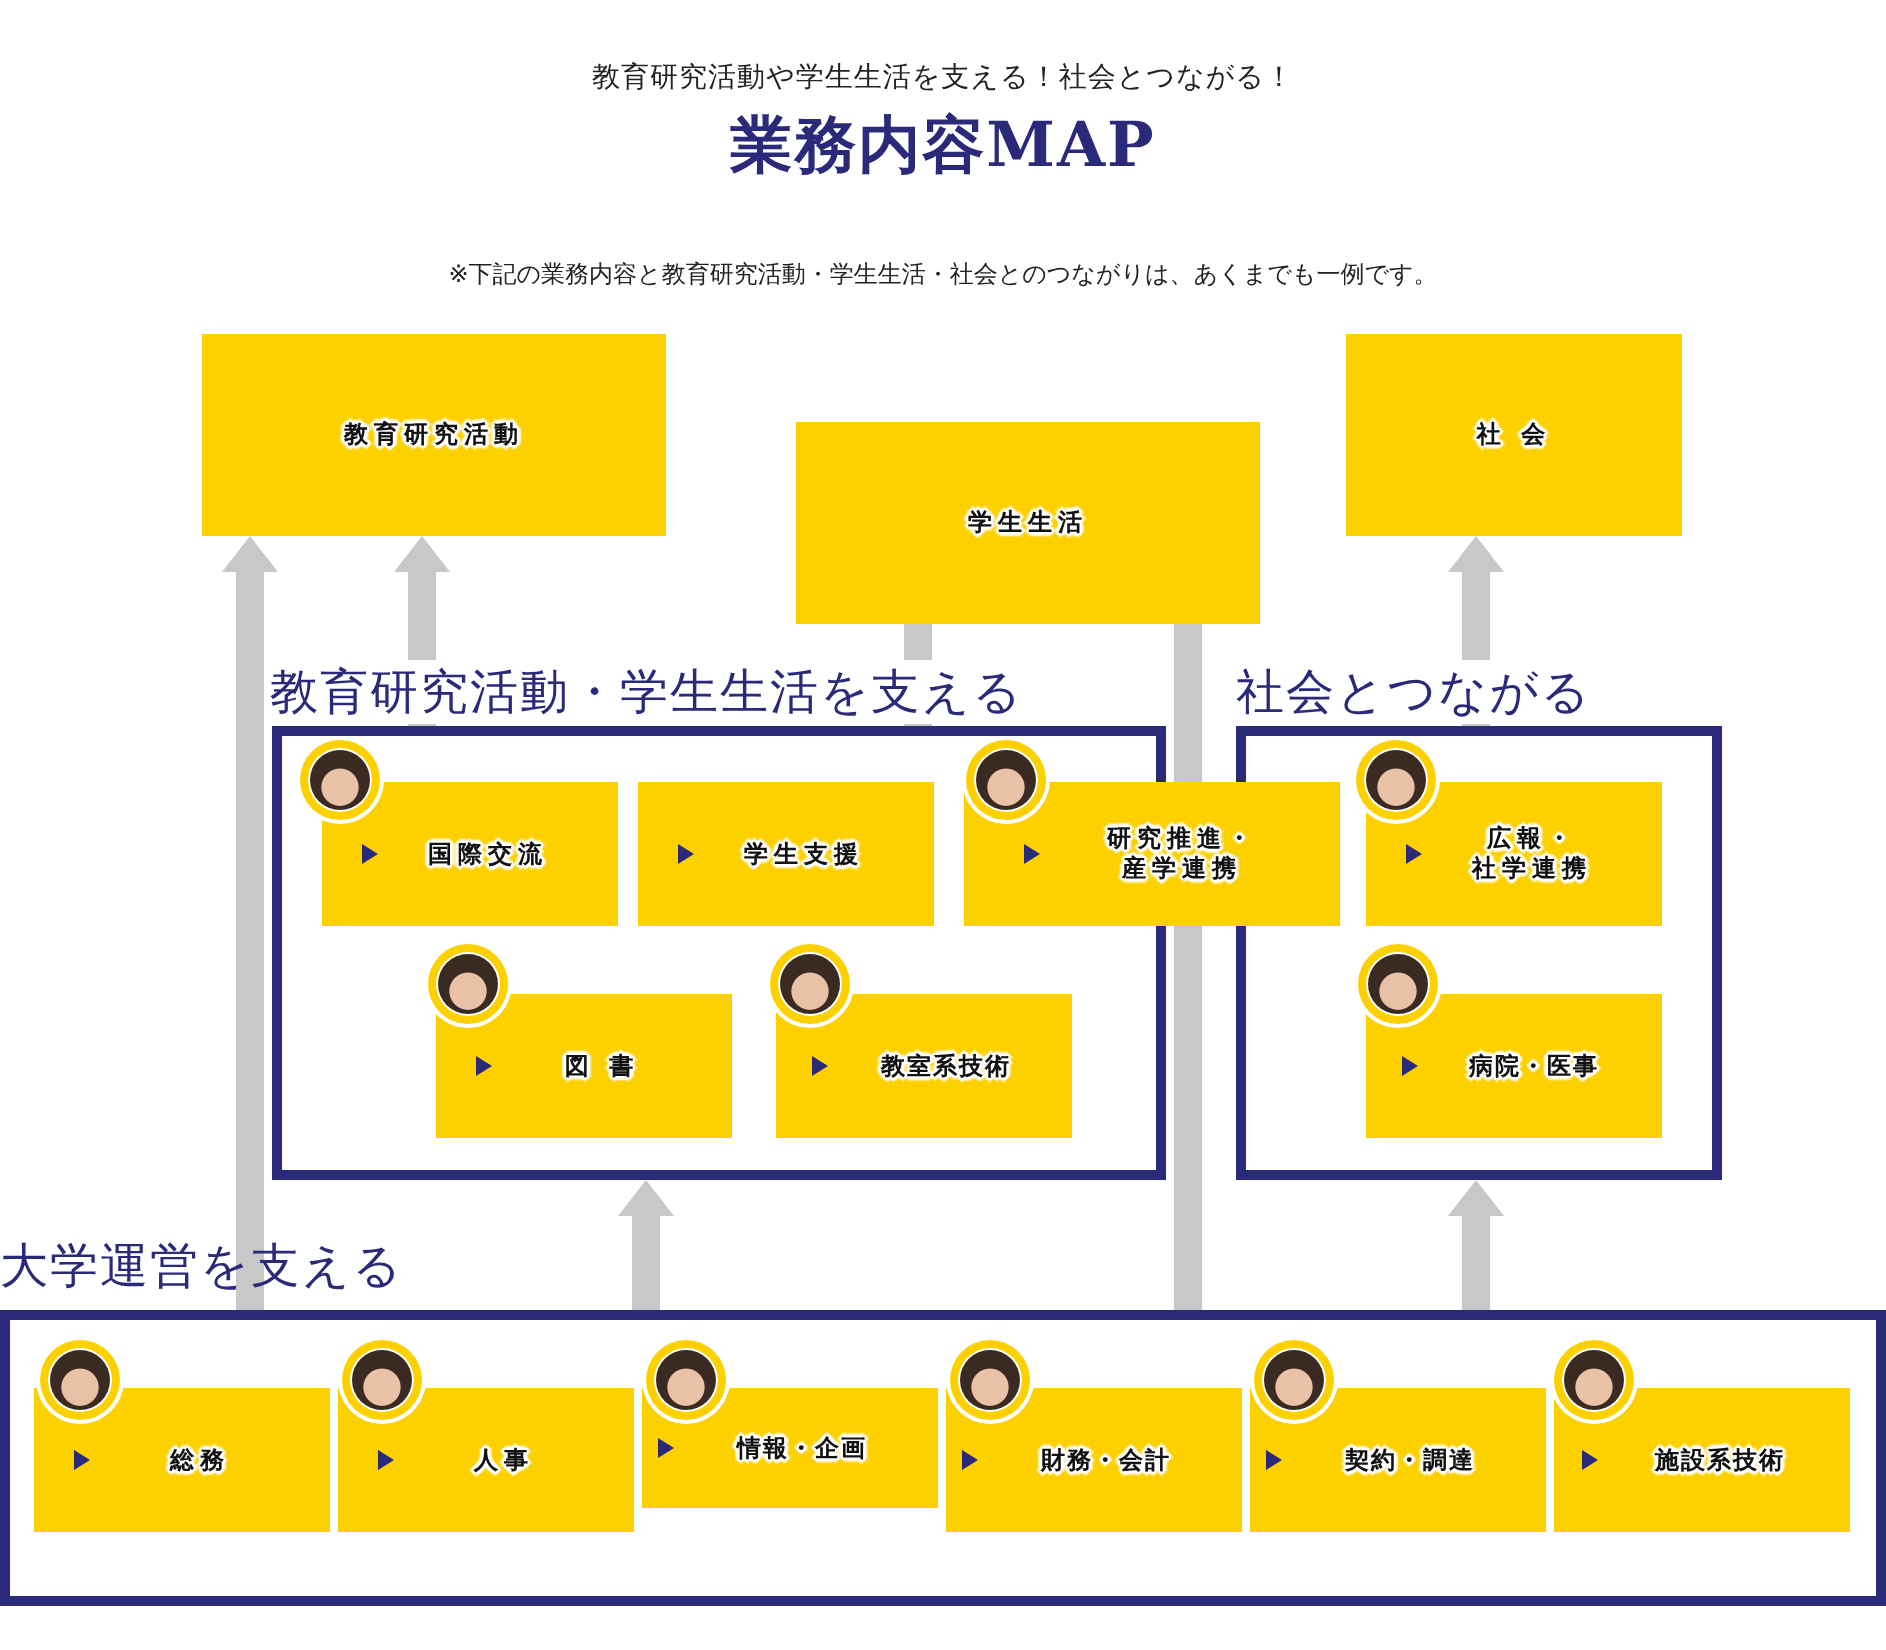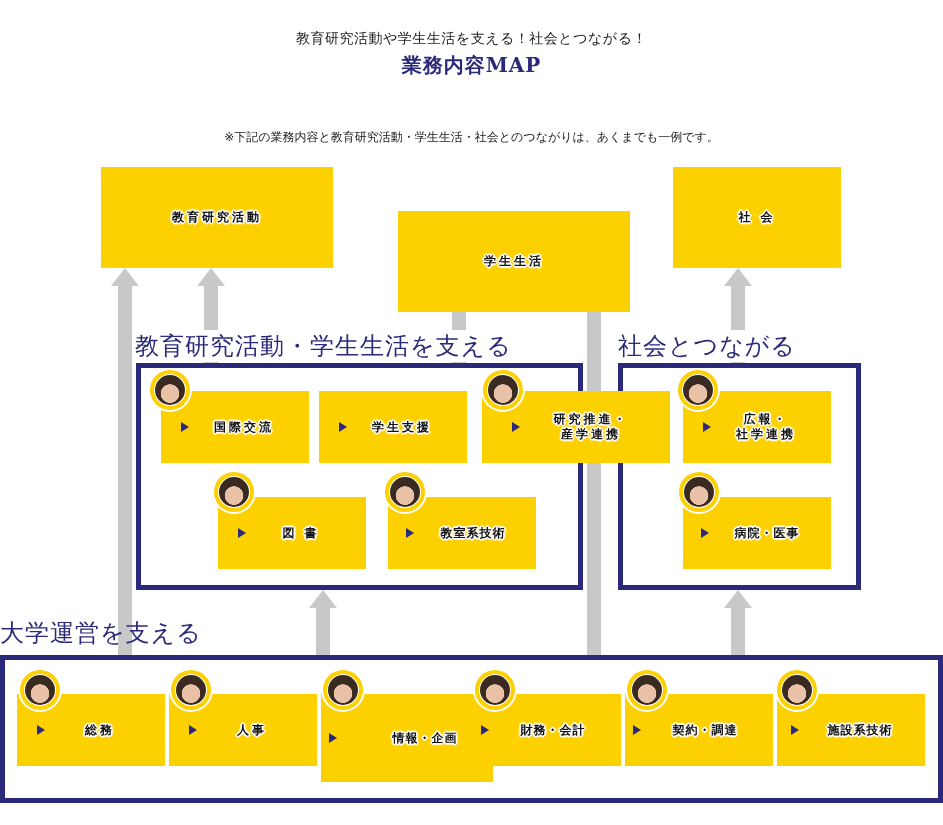--- a/index.html
+++ b/index.html
@@ -2,21 +2,21 @@
 <html><head>
 <meta charset="utf-8">
 <style>
   html, body { margin: 0; padding: 0; background: #ffffff; }
   body { width: 943px; height: 825px; position: relative; overflow: hidden;
          font-family: "DejaVu Serif", "Liberation Serif", serif; }
   .abs { position: absolute; }
 
   .subtitle { left: 0; width: 943px; top: 30px; text-align: center; font-size: 14px; color: #222;
               font-family: "DejaVu Sans", sans-serif; letter-spacing: 0.5px; }
-  .main-title { left: 0; width: 943px; top: 52px; text-align: center; font-size: 20px; font-weight: bold;
+  .main-title { left: 0; width: 943px; top: 52px; text-align: center; font-size: 31px; font-weight: bold;
                 color: #2b2a7a; font-family: "DejaVu Serif", serif; letter-spacing: 1px; }
   .note { left: 0; width: 943px; top: 129px; text-align: center; font-size: 12px; color: #222;
           font-family: "DejaVu Sans", sans-serif; }
 
   .ybox { background: #fdd000; display: flex; align-items: center; justify-content: center; }
   .glow { color: #111; font-weight: bold; font-size: 12px; letter-spacing: 3px; line-height: 1.25; text-align: center;
           text-shadow: 0 0 2px #fff, 1px 1px 0 #fff, -1px -1px 0 #fff, 1px -1px 0 #fff, -1px 1px 0 #fff,
                        2px 0 1px #fff, -2px 0 1px #fff, 0 2px 1px #fff, 0 -2px 1px #fff; }
 
   
@@ -150,21 +150,21 @@
   </div>
 
 <div class="card" style="left:169px; top:694px; width:148px; height:72px;">
   <span class="tri"></span>
   <span class="lbl glow">人事</span>
 </div>
 <div class="avatar" style="left:171px; top:670px;">
     <div class="ph"></div>
   </div>
 
-<div class="card" style="left:321px; top:694px; width:148px; height:88px;padding-left:24px;">
+<div class="card" style="left:321px; top:694px; width:148px; height:60px;">
   <span class="tri" style="left:8px;"></span>
   <span class="lbl glow" style="padding-left:12px; letter-spacing:1px;">情報・企画</span>
 </div>
 <div class="avatar" style="left:323px; top:670px;">
     <div class="ph"></div>
   </div>
 
 <div class="card" style="left:473px; top:694px; width:148px; height:72px;">
   <span class="tri" style="left:8px;"></span>
   <span class="lbl glow" style="padding-left:12px; letter-spacing:1px;">財務・会計</span>

